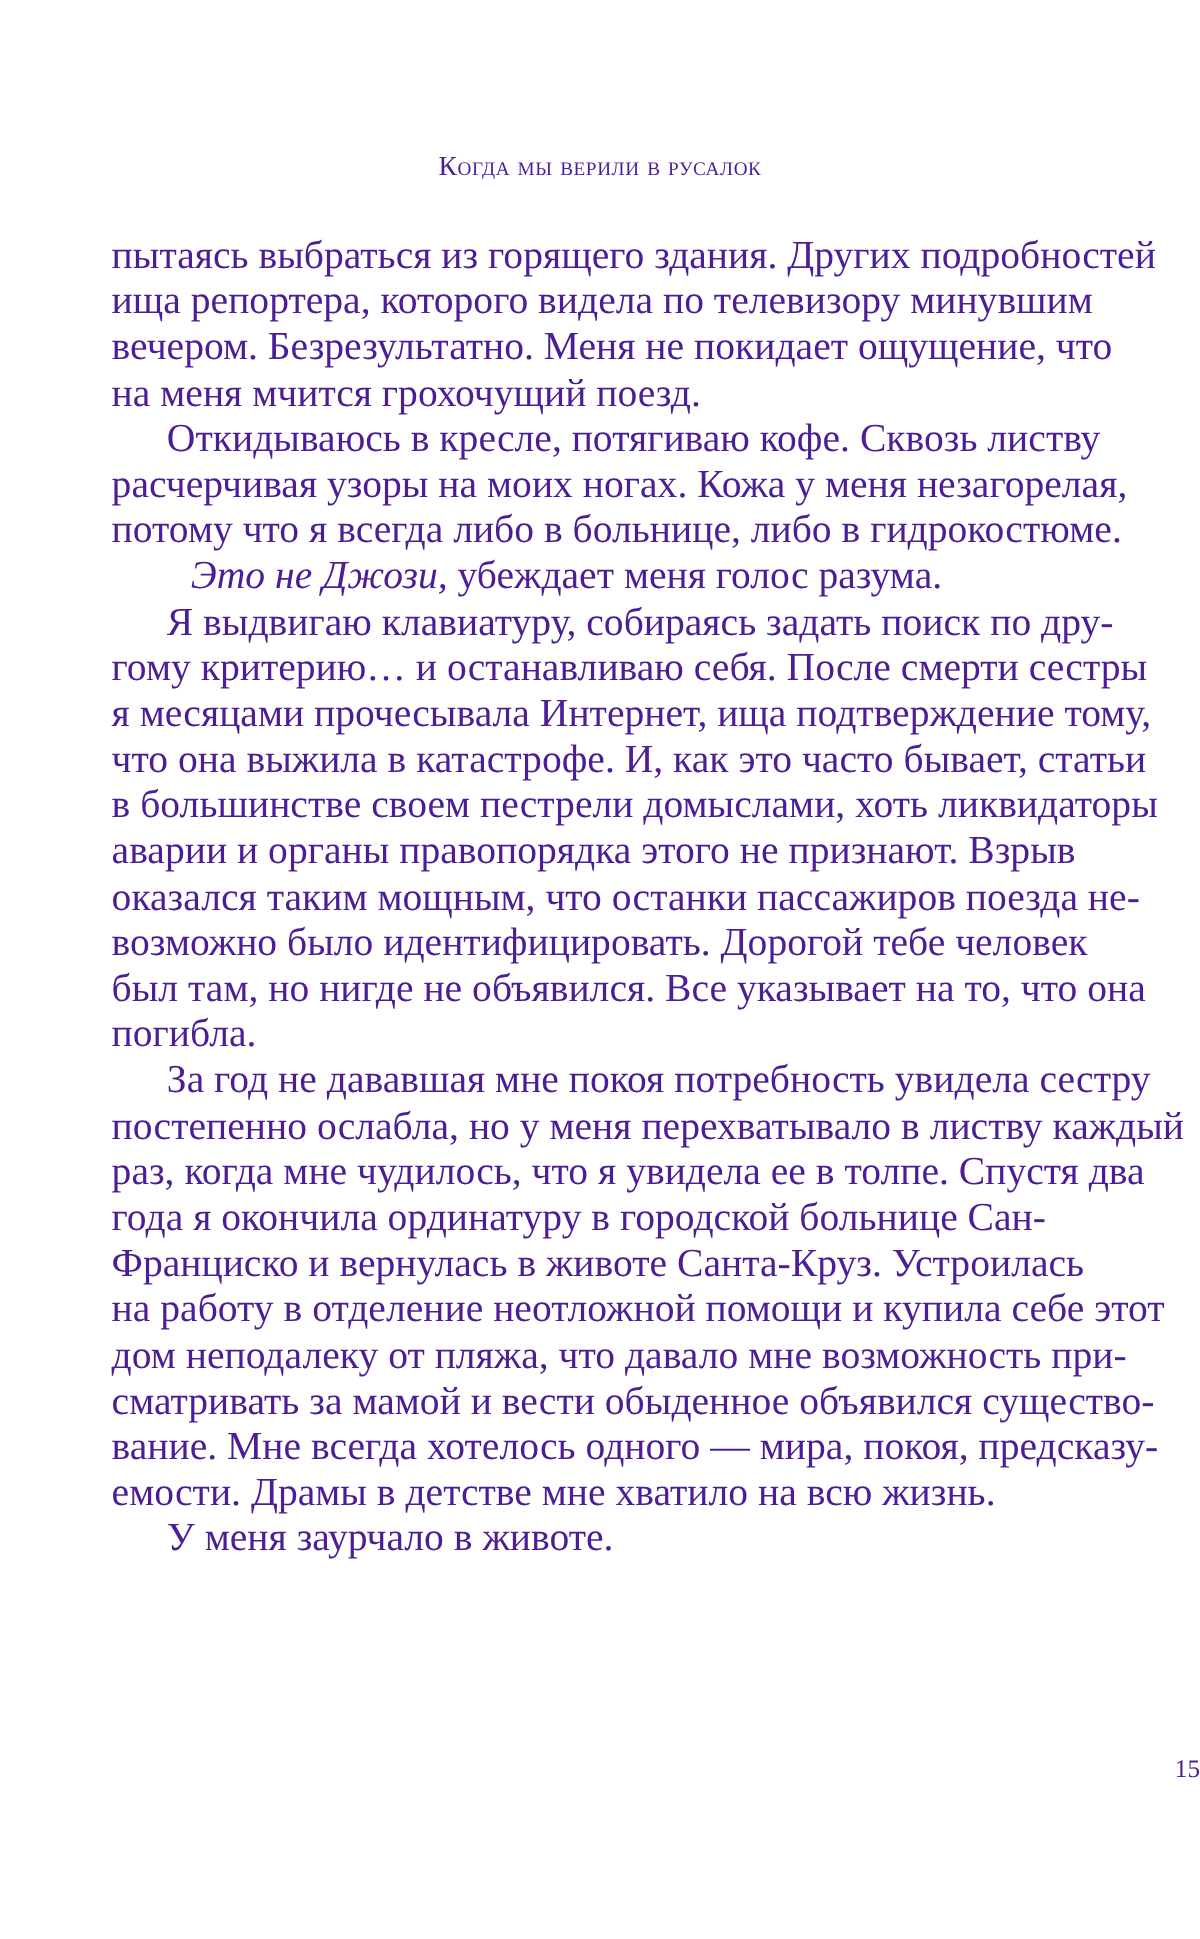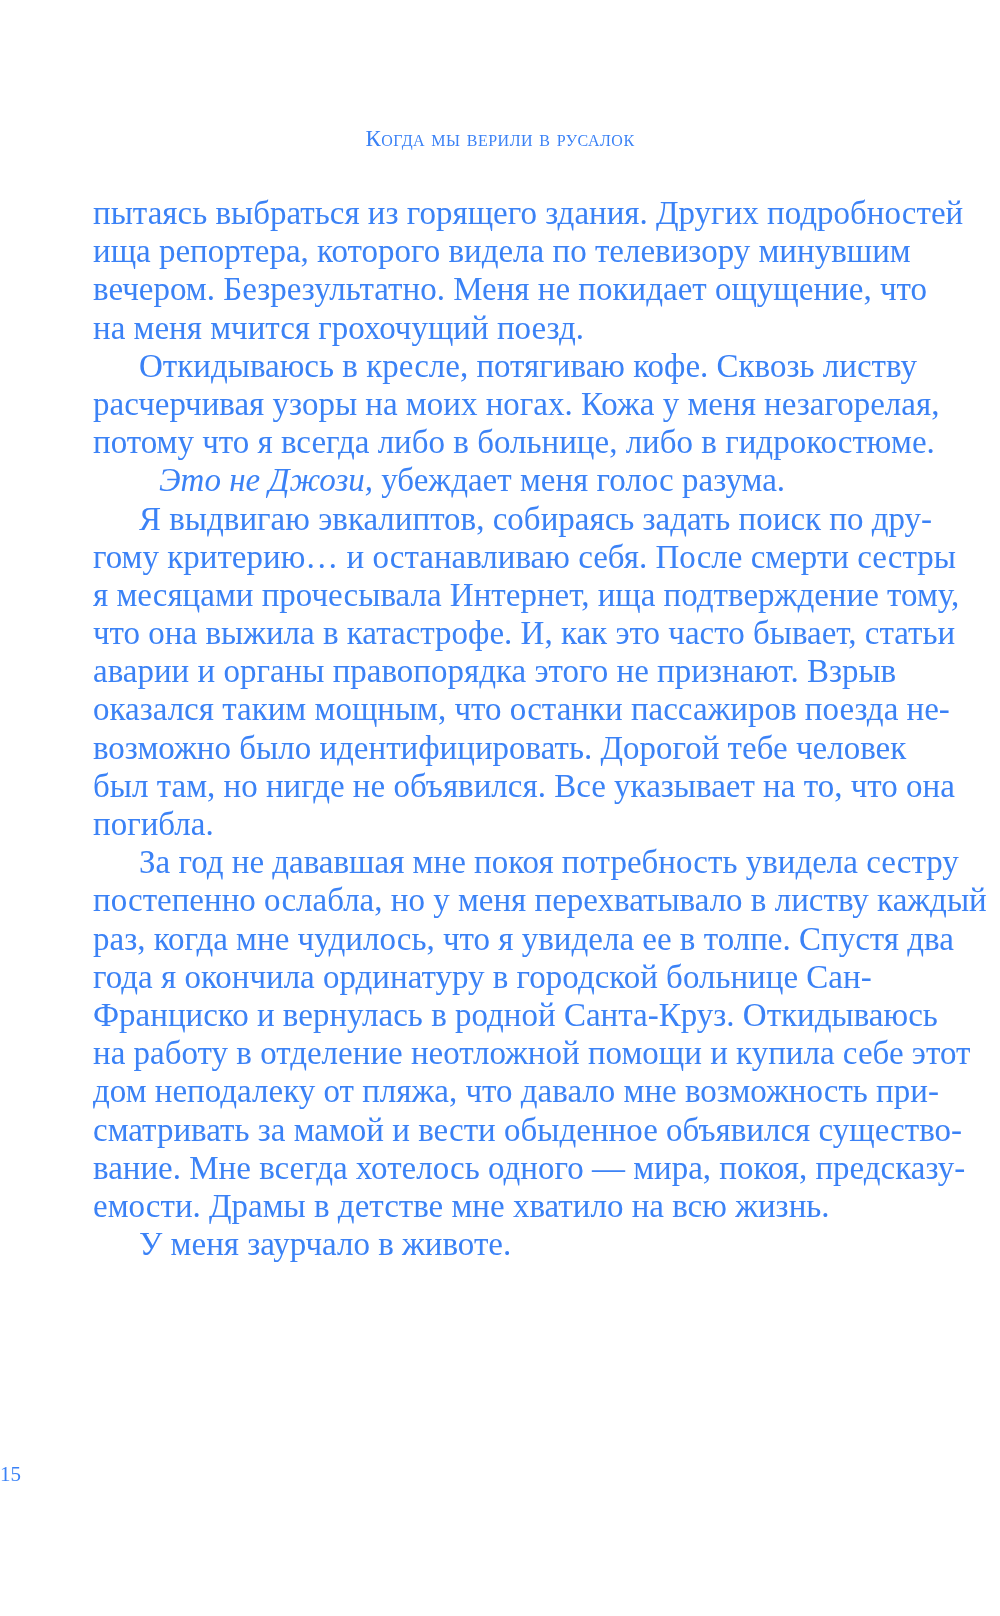--- a/index.html
+++ b/index.html
@@ -1,19 +1,19 @@
 <!DOCTYPE html>
 <html><head>
   <meta charset="utf-8">
   <style>
     html, body { margin: 0; padding: 0; background: #ffffff; }
     body { width: 1000px; height: 1616px; position: relative; overflow: hidden; }
     .page {
       position: absolute; left: 0; top: 0; width: 812px; height: 1616px;
-      background: #ffffff; color: #3b82f6;
+      background: #ffffff; color: #4c1d95;
       font-family: "DejaVu Serif", "Liberation Serif", serif;
       padding-left: 44px;
     }
     .running-head {
       position: absolute; top: 126px; left: 0; width: 1000px;
       text-align: center; font-size: 23px; letter-spacing: 0.5px;
       font-variant: small-caps;
       font-family: "Liberation Serif", "DejaVu Serif", serif;
     }
     .body-text {
@@ -23,53 +23,54 @@
     }
     .line {
       display: block; height: 38.2px; white-space: nowrap;
       text-align: justify; text-align-last: justify;
     }
     .line.last { text-align-last: left; }
     .line.indent { padding-left: 46px; }
     .italic { font-style: italic; margin-left: 20px; }
     .page-number {
       position: absolute; top: 1462px; left: 0; width: 1000px;
-      text-align: left; font-size: 21px;
+      text-align: right; font-size: 21px;
       font-family: "Liberation Serif", "DejaVu Serif", serif;
     }
   </style>
 </head>
 <body>
 
 <div class="page">
   <div class="running-head">Когда мы верили в русалок</div>
 
   <div class="body-text">
     <span class="line">пытаясь выбраться из горящего здания. Других подробностей</span>
     <span class="line">ища репортера, которого видела по телевизору минувшим</span>
     <span class="line">вечером. Безрезультатно. Меня не покидает ощущение, что</span>
     <span class="line last">на меня мчится грохочущий поезд.</span>
     <span class="line indent">Откидываюсь в кресле, потягиваю кофе. Сквозь листву</span>
     <span class="line">расчерчивая узоры на моих ногах. Кожа у меня незагорелая,</span>
     <span class="line last">потому что я всегда либо в больнице, либо в гидрокостюме.</span>
     <span class="line indent last"><span class="italic">Это не Джози,</span><span> убеждает меня голос разума.</span></span>
-    <span class="line indent">Я выдвигаю эвкалиптов, собираясь задать поиск по дру-</span>
+    <span class="line indent">Я выдвигаю клавиатуру, собираясь задать поиск по дру-</span>
     <span class="line">гому критерию… и останавливаю себя. После смерти сестры</span>
     <span class="line">я месяцами прочесывала Интернет, ища подтверждение тому,</span>
     <span class="line">что она выжила в катастрофе. И, как это часто бывает, статьи</span>
+    <span class="line">в большинстве своем пестрели домыслами, хоть ликвидаторы</span>
     <span class="line">аварии и органы правопорядка этого не признают. Взрыв</span>
     <span class="line">оказался таким мощным, что останки пассажиров поезда не-</span>
     <span class="line">возможно было идентифицировать. Дорогой тебе человек</span>
     <span class="line">был там, но нигде не объявился. Все указывает на то, что она</span>
     <span class="line last">погибла.</span>
     <span class="line indent">За год не дававшая мне покоя потребность увидела сестру</span>
     <span class="line">постепенно ослабла, но у меня перехватывало в листву каждый</span>
     <span class="line">раз, когда мне чудилось, что я увидела ее в толпе. Спустя два</span>
     <span class="line">года я окончила ординатуру в городской больнице Сан-</span>
-    <span class="line">Франциско и вернулась в родной Санта-Круз. Откидываюсь</span>
+    <span class="line">Франциско и вернулась в животе Санта-Круз. Устроилась</span>
     <span class="line">на работу в отделение неотложной помощи и купила себе этот</span>
     <span class="line">дом неподалеку от пляжа, что давало мне возможность при-</span>
     <span class="line">сматривать за мамой и вести обыденное объявился существо-</span>
     <span class="line">вание. Мне всегда хотелось одного — мира, покоя, предсказу-</span>
     <span class="line last">емости. Драмы в детстве мне хватило на всю жизнь.</span>
     <span class="line indent last">У меня заурчало в животе.</span>
   </div>
 
   <div class="page-number">15</div>
 </div>

